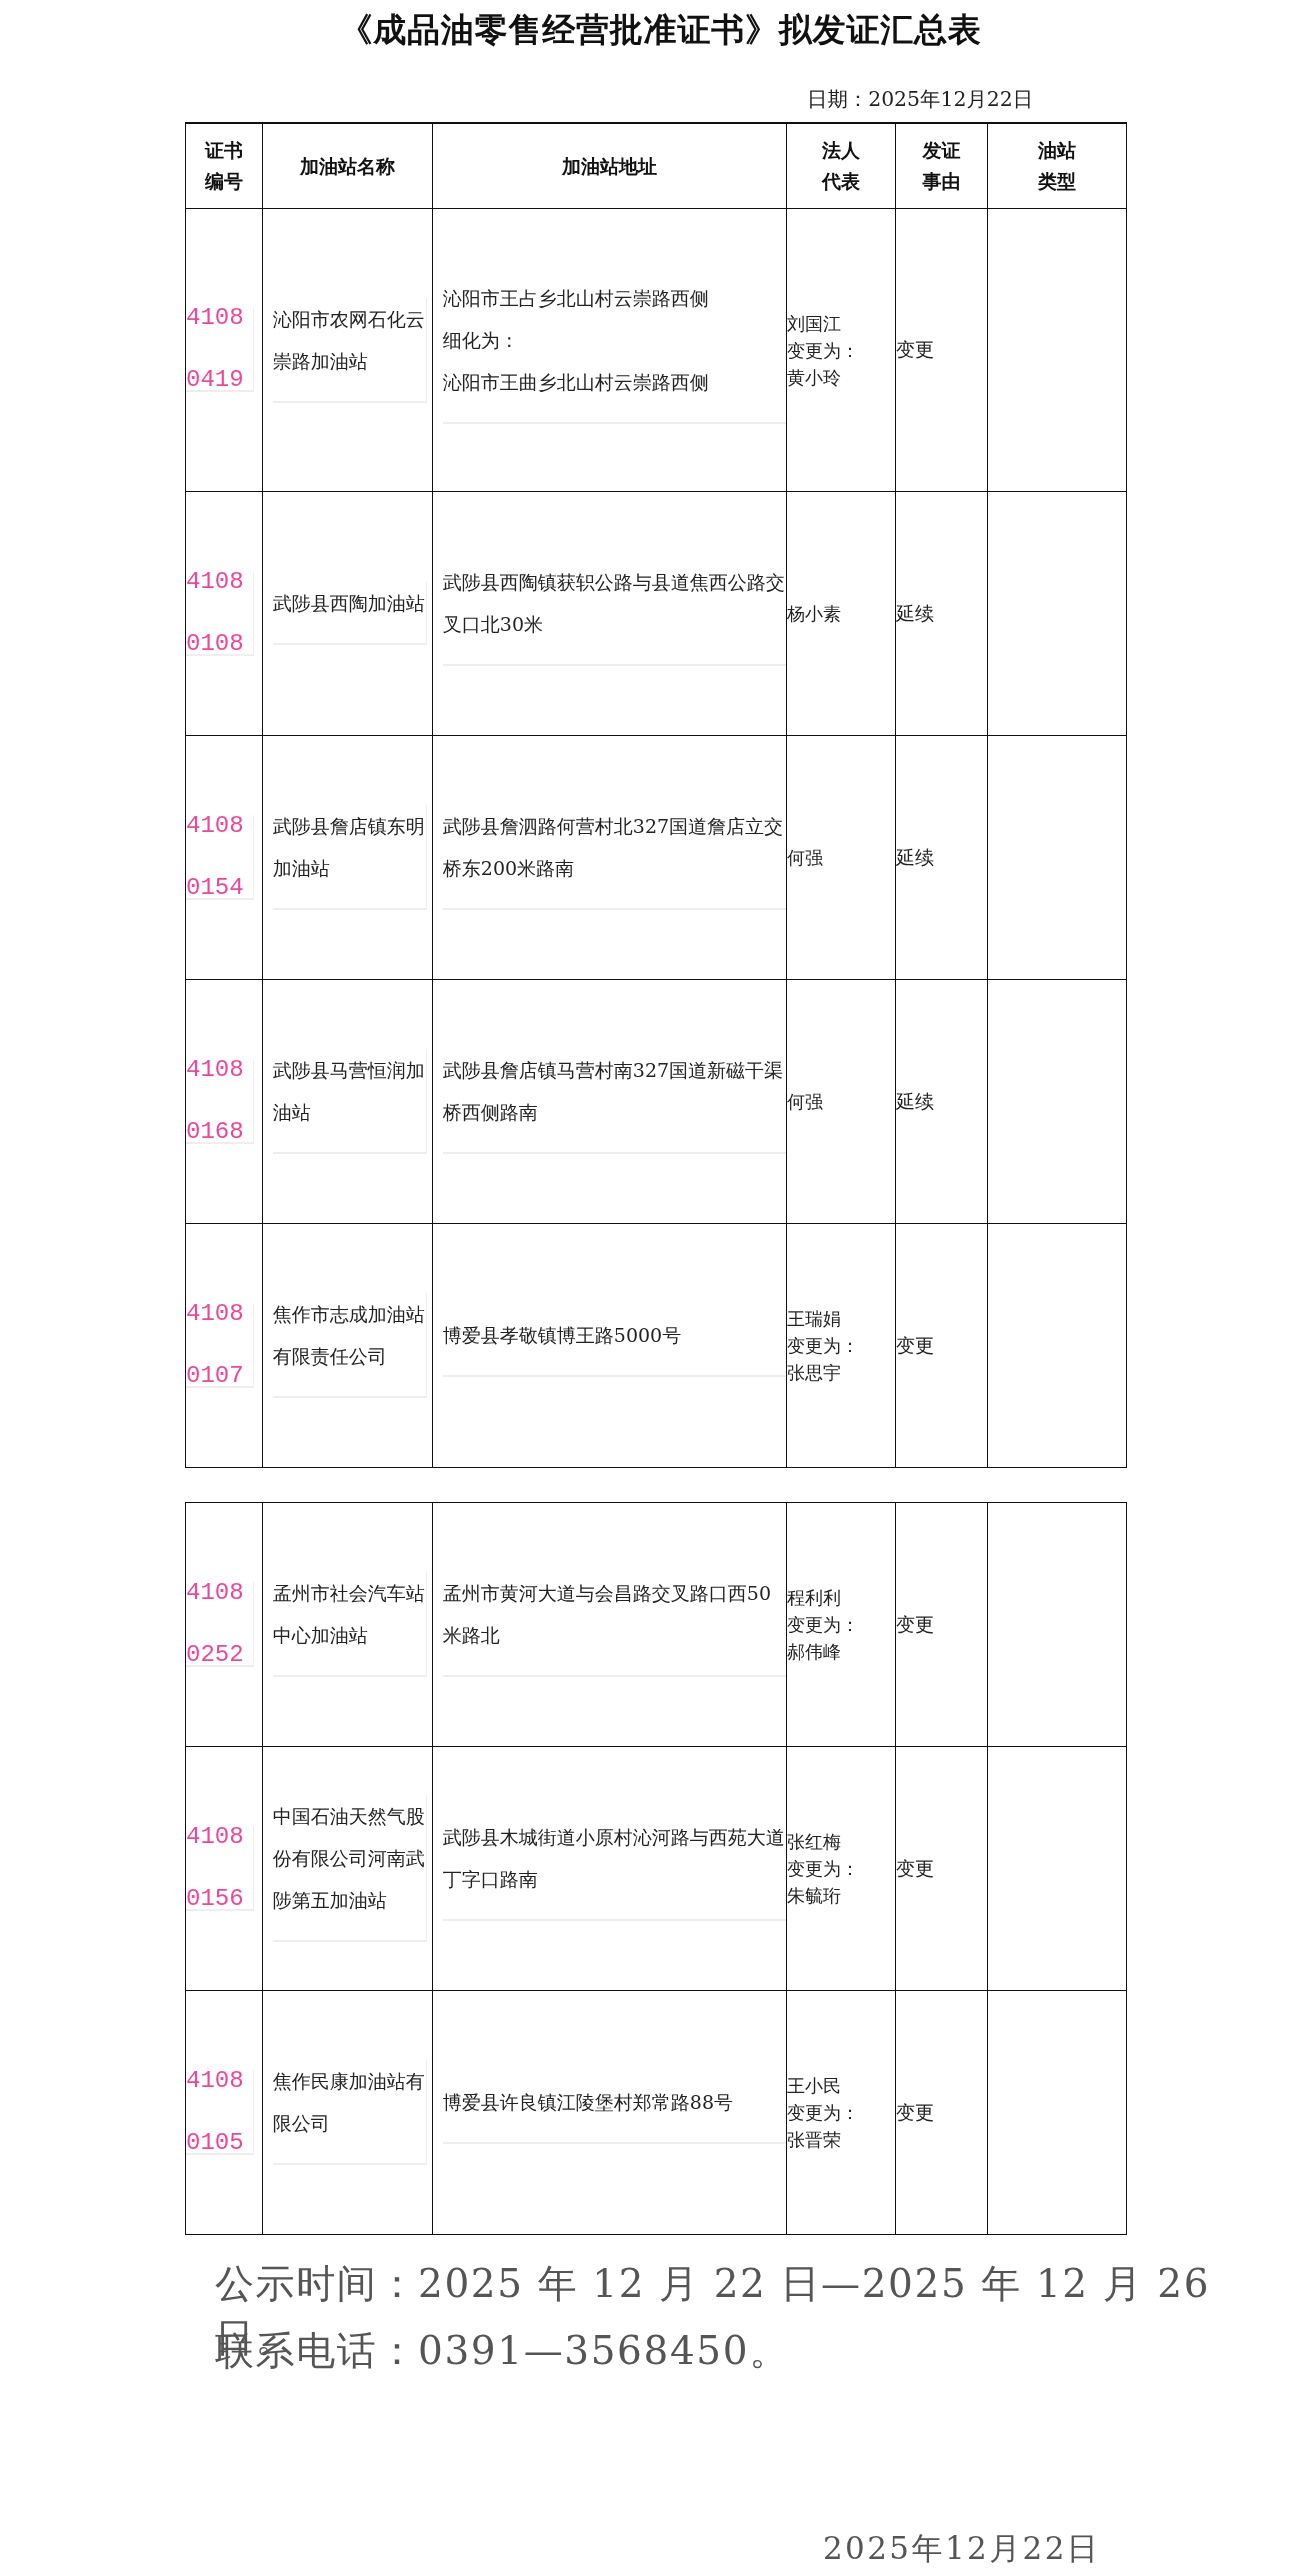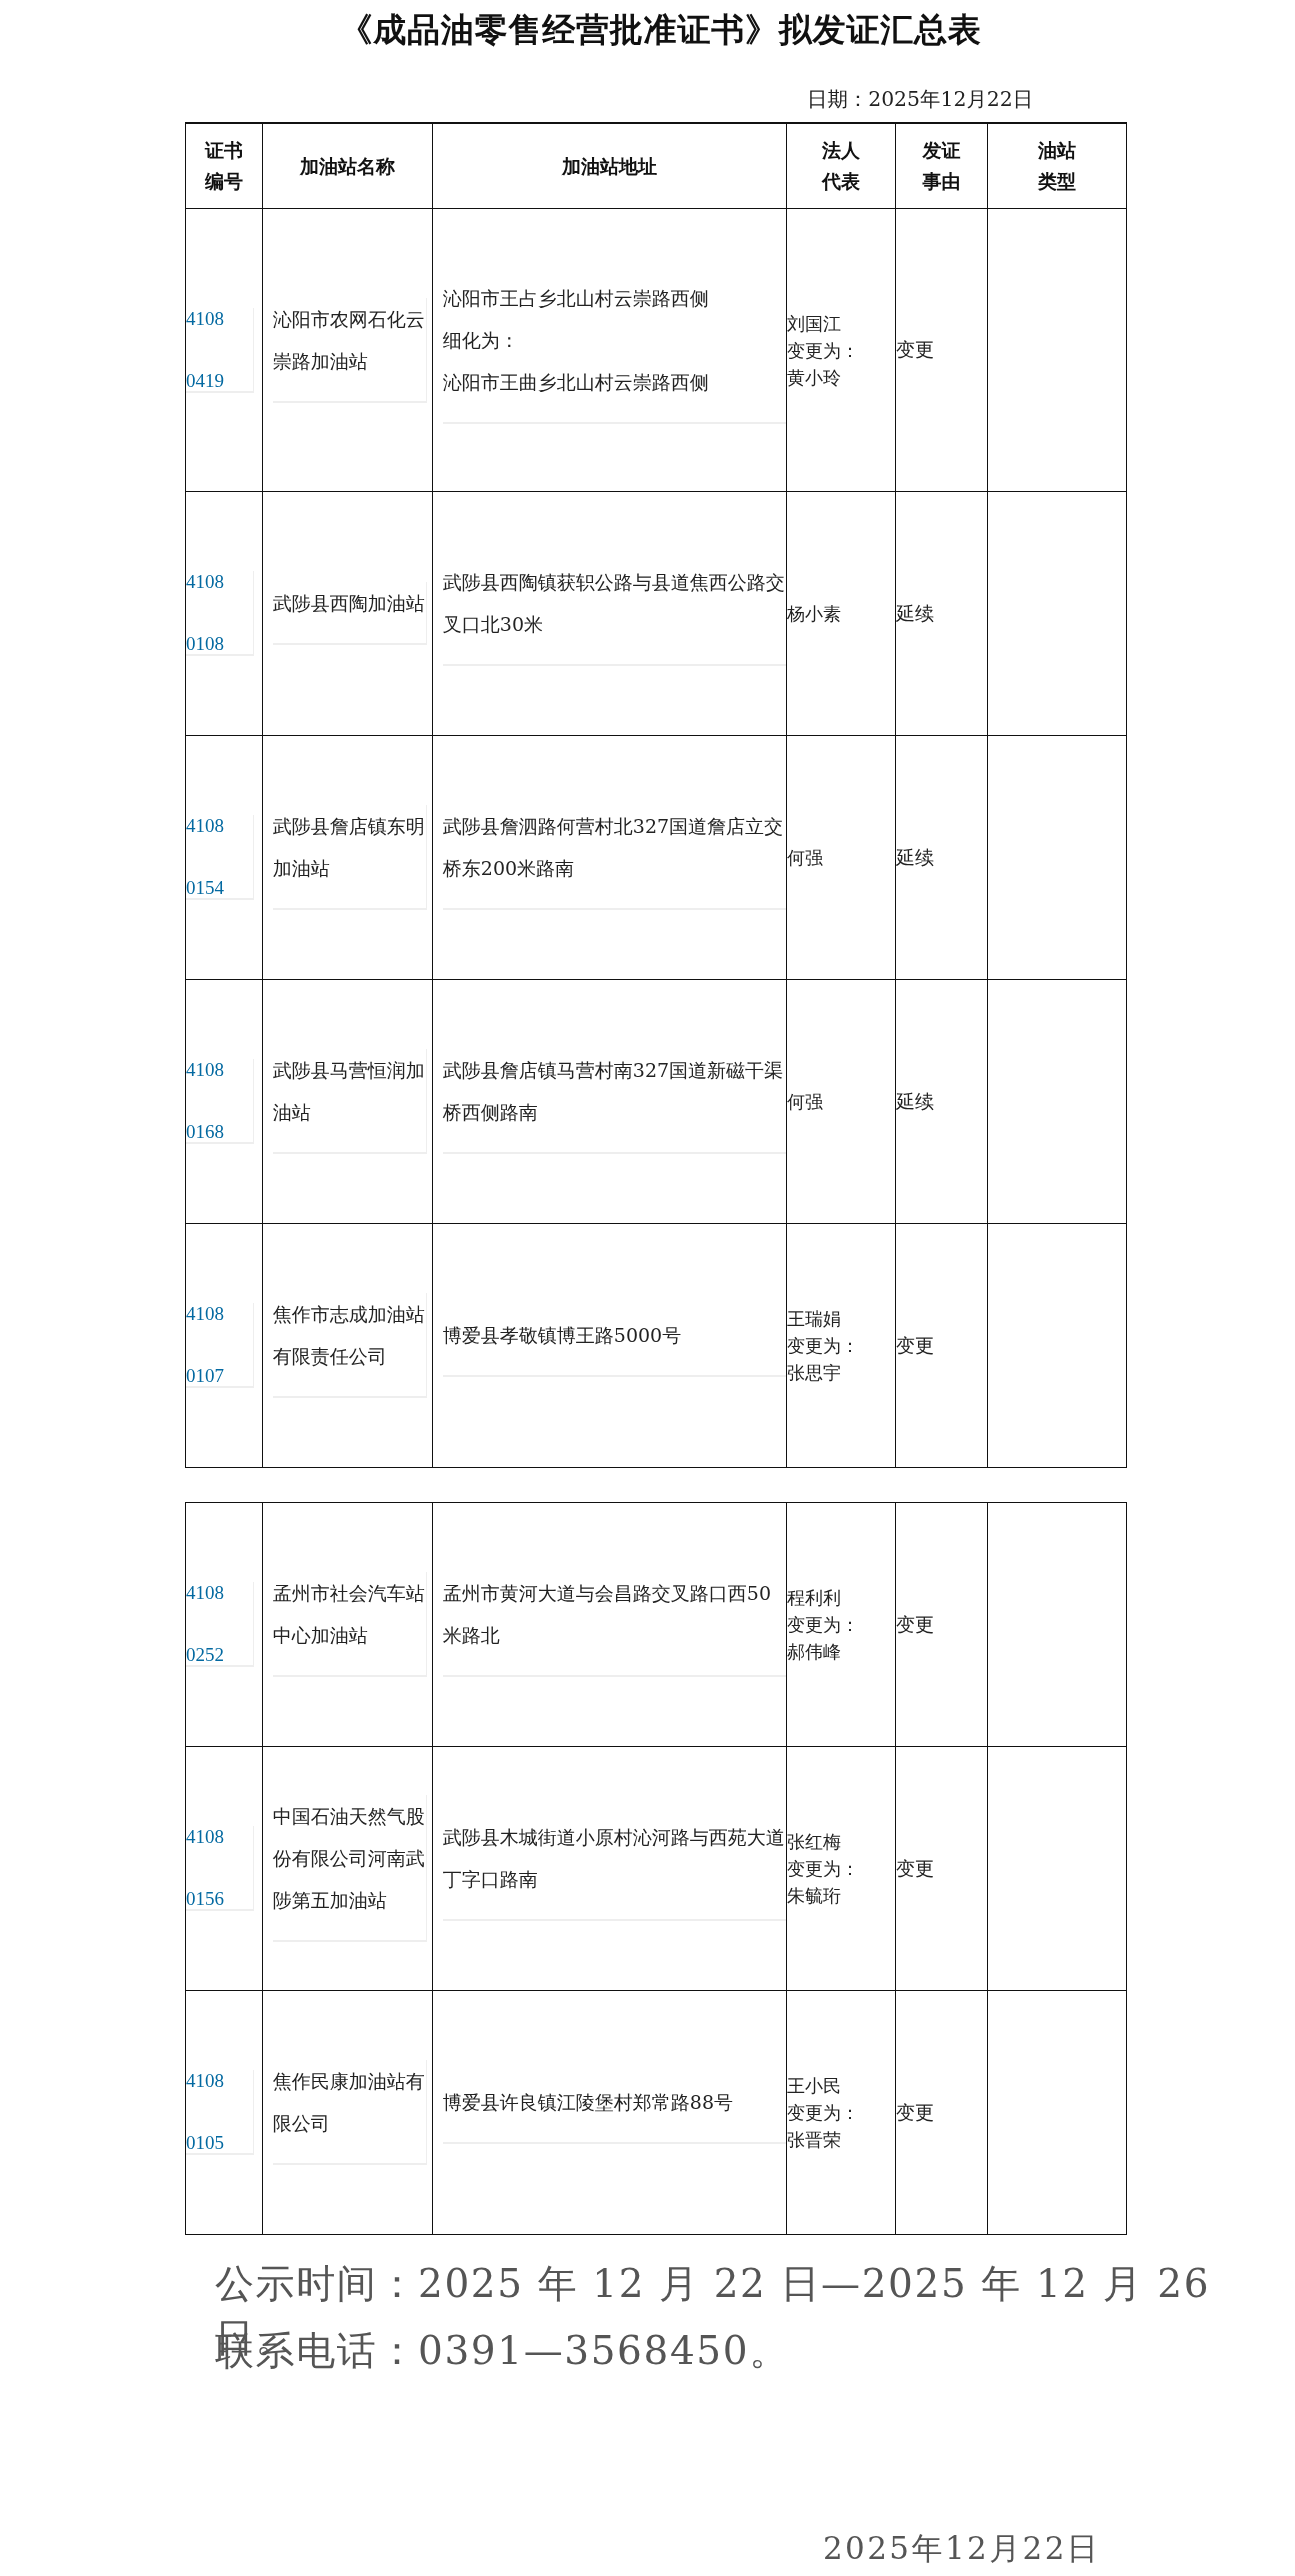--- a/index.html
+++ b/index.html
@@ -7,21 +7,21 @@
   .title { position:absolute; left:0; width:1241px; top:6.5px; text-align:center; font-family:Liberation Sans, sans-serif; font-weight:bold; font-size:33px; line-height:46px; color:#111; letter-spacing:0.8px;margin-left:40px; }
   .date-line { position:absolute; left:807px; top:85px; font-size:20.4px; line-height:28px; color:#222; font-family:"DejaVu Serif", serif; }
   table.grid { position:absolute; left:185px; width:941px; border-collapse:collapse; table-layout:fixed; }
   table.grid td, table.grid th { border:1.6px solid #111; padding:0; vertical-align:middle; }
   table.grid.t1 { top:122px; border-top:2.4px solid #111; }
   table.grid.t2 { top:1502px; }
   col.c1 { width:77px; } col.c2 { width:170px; } col.c3 { width:354px; } col.c4 { width:109px; } col.c5 { width:92px; } col.c6 { width:139px; }
   th { font-family:"DejaVu Sans", sans-serif; font-weight:bold; font-size:19px; line-height:31px; text-align:center; color:#111; height:84px; }
   th .stack { display:inline-block; width:2.2em; text-align:center; }
   tr.row td { height:243px; }
-  .cert { font-family:Liberation Serif, serif; font-size:19px; color:#0369a1; padding-left:8.2px; }
+  .cert { font-family:Liberation Mono, monospace; font-size:24px; color:#ec4899; padding-left:8.2px; }
   .cert .box { display:inline-block; width:67px; border-bottom:2.4px solid #eee; border-right:1.6px solid #eee; }
   .cert .num { display:block; line-height:21px; }
   .cert .gap { display:block; height:41px; }
   .namebox, .addrbox { margin-left:9.8px; margin-right:4.9px; border-bottom:2.4px solid #eee; border-right:1.6px solid #eee; padding-bottom:19px; font-size:19px; line-height:42px; color:#222; font-family:"DejaVu Serif", serif; }
   .addrbox { margin-left:9.8px; margin-right:0; border-right:none; }
   .rep { font-family:"DejaVu Sans", sans-serif; font-size:18px; line-height:27px; padding-left:13px; color:#222; }
   .reason { font-family:"DejaVu Sans", sans-serif; font-size:19px; text-align:left; color:#222; }
   .footer { position:absolute; left:215px; font-family:"DejaVu Serif", serif; font-size:39px; color:#555; letter-spacing:1.6px; }
   .footer.l1 { top:2257px; }
   .footer.l2 { top:2324px; }

